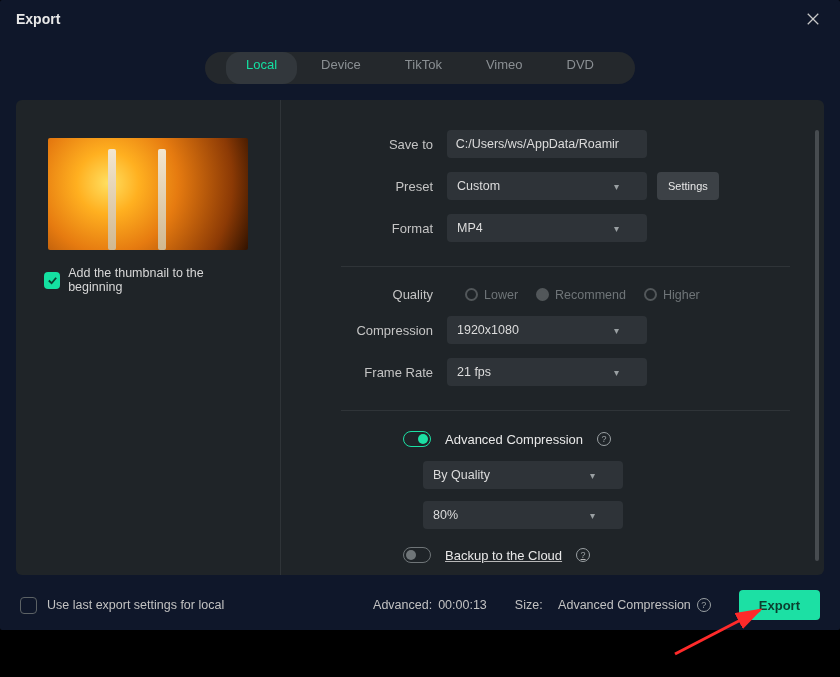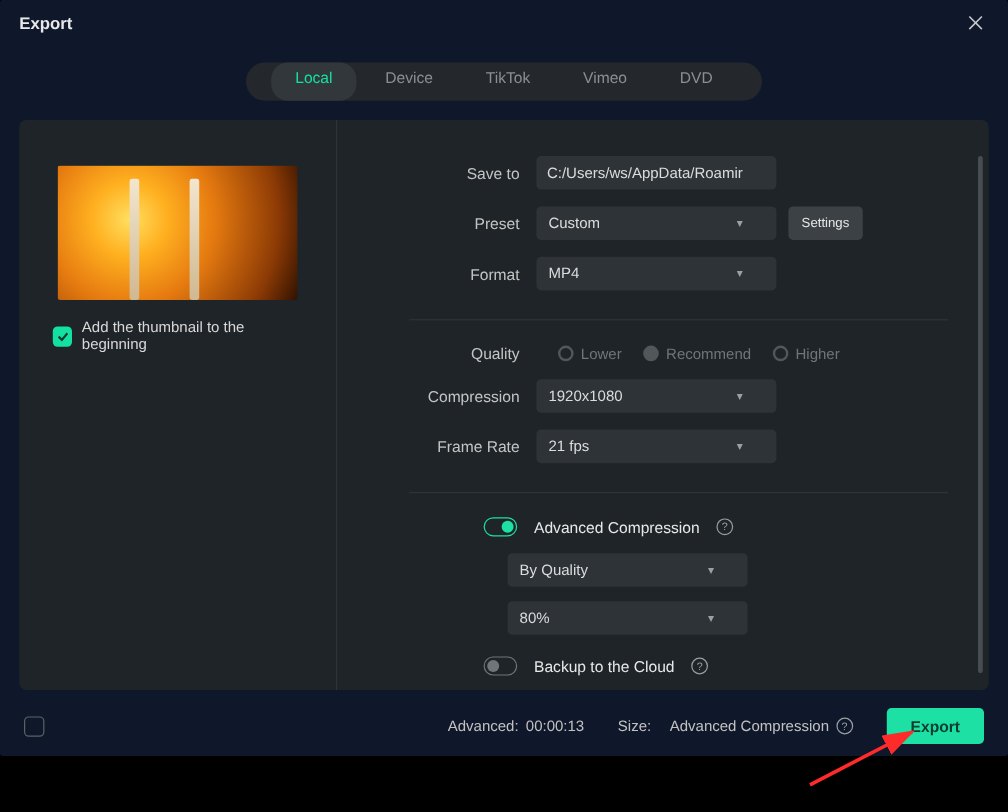--- a/index.html
+++ b/index.html
@@ -387,33 +387,34 @@
           <span class="chev">▾</span>
         </div>
       </div>
       <div class="sub-select">
         <div class="selectbox w-mid">
           <span>80%</span>
           <span class="chev">▾</span>
         </div>
       </div>
 
-      <div class="togglerow" style="margin-top:18px;">
+      <div class="togglerow" style="margin-top:18px;text-decoration:underline;">
         <div class="toggle off">
             <div class="knob"></div>
           </div>
         <span class="togglelabel">Backup to the Cloud</span>
         <div class="helpcirc">?</div>
       </div>
 
     </div>
   </div>
 
   <div class="footer">
     <div class="empty-chk"></div>
+    <span class="footer-label">Use last export settings for local</span>
     <div class="footer-spacer"></div>
     <span class="footer-meta">
       <span>Advanced:</span>
         <span>00:00:13</span>
     </span>
     <span class="footer-meta">
       <span>Size:</span>&nbsp;<span>Advanced Compression</span>
       <span class="helpcirc">?</span>
     </span>
     <button class="exportbtn">Export</button>

